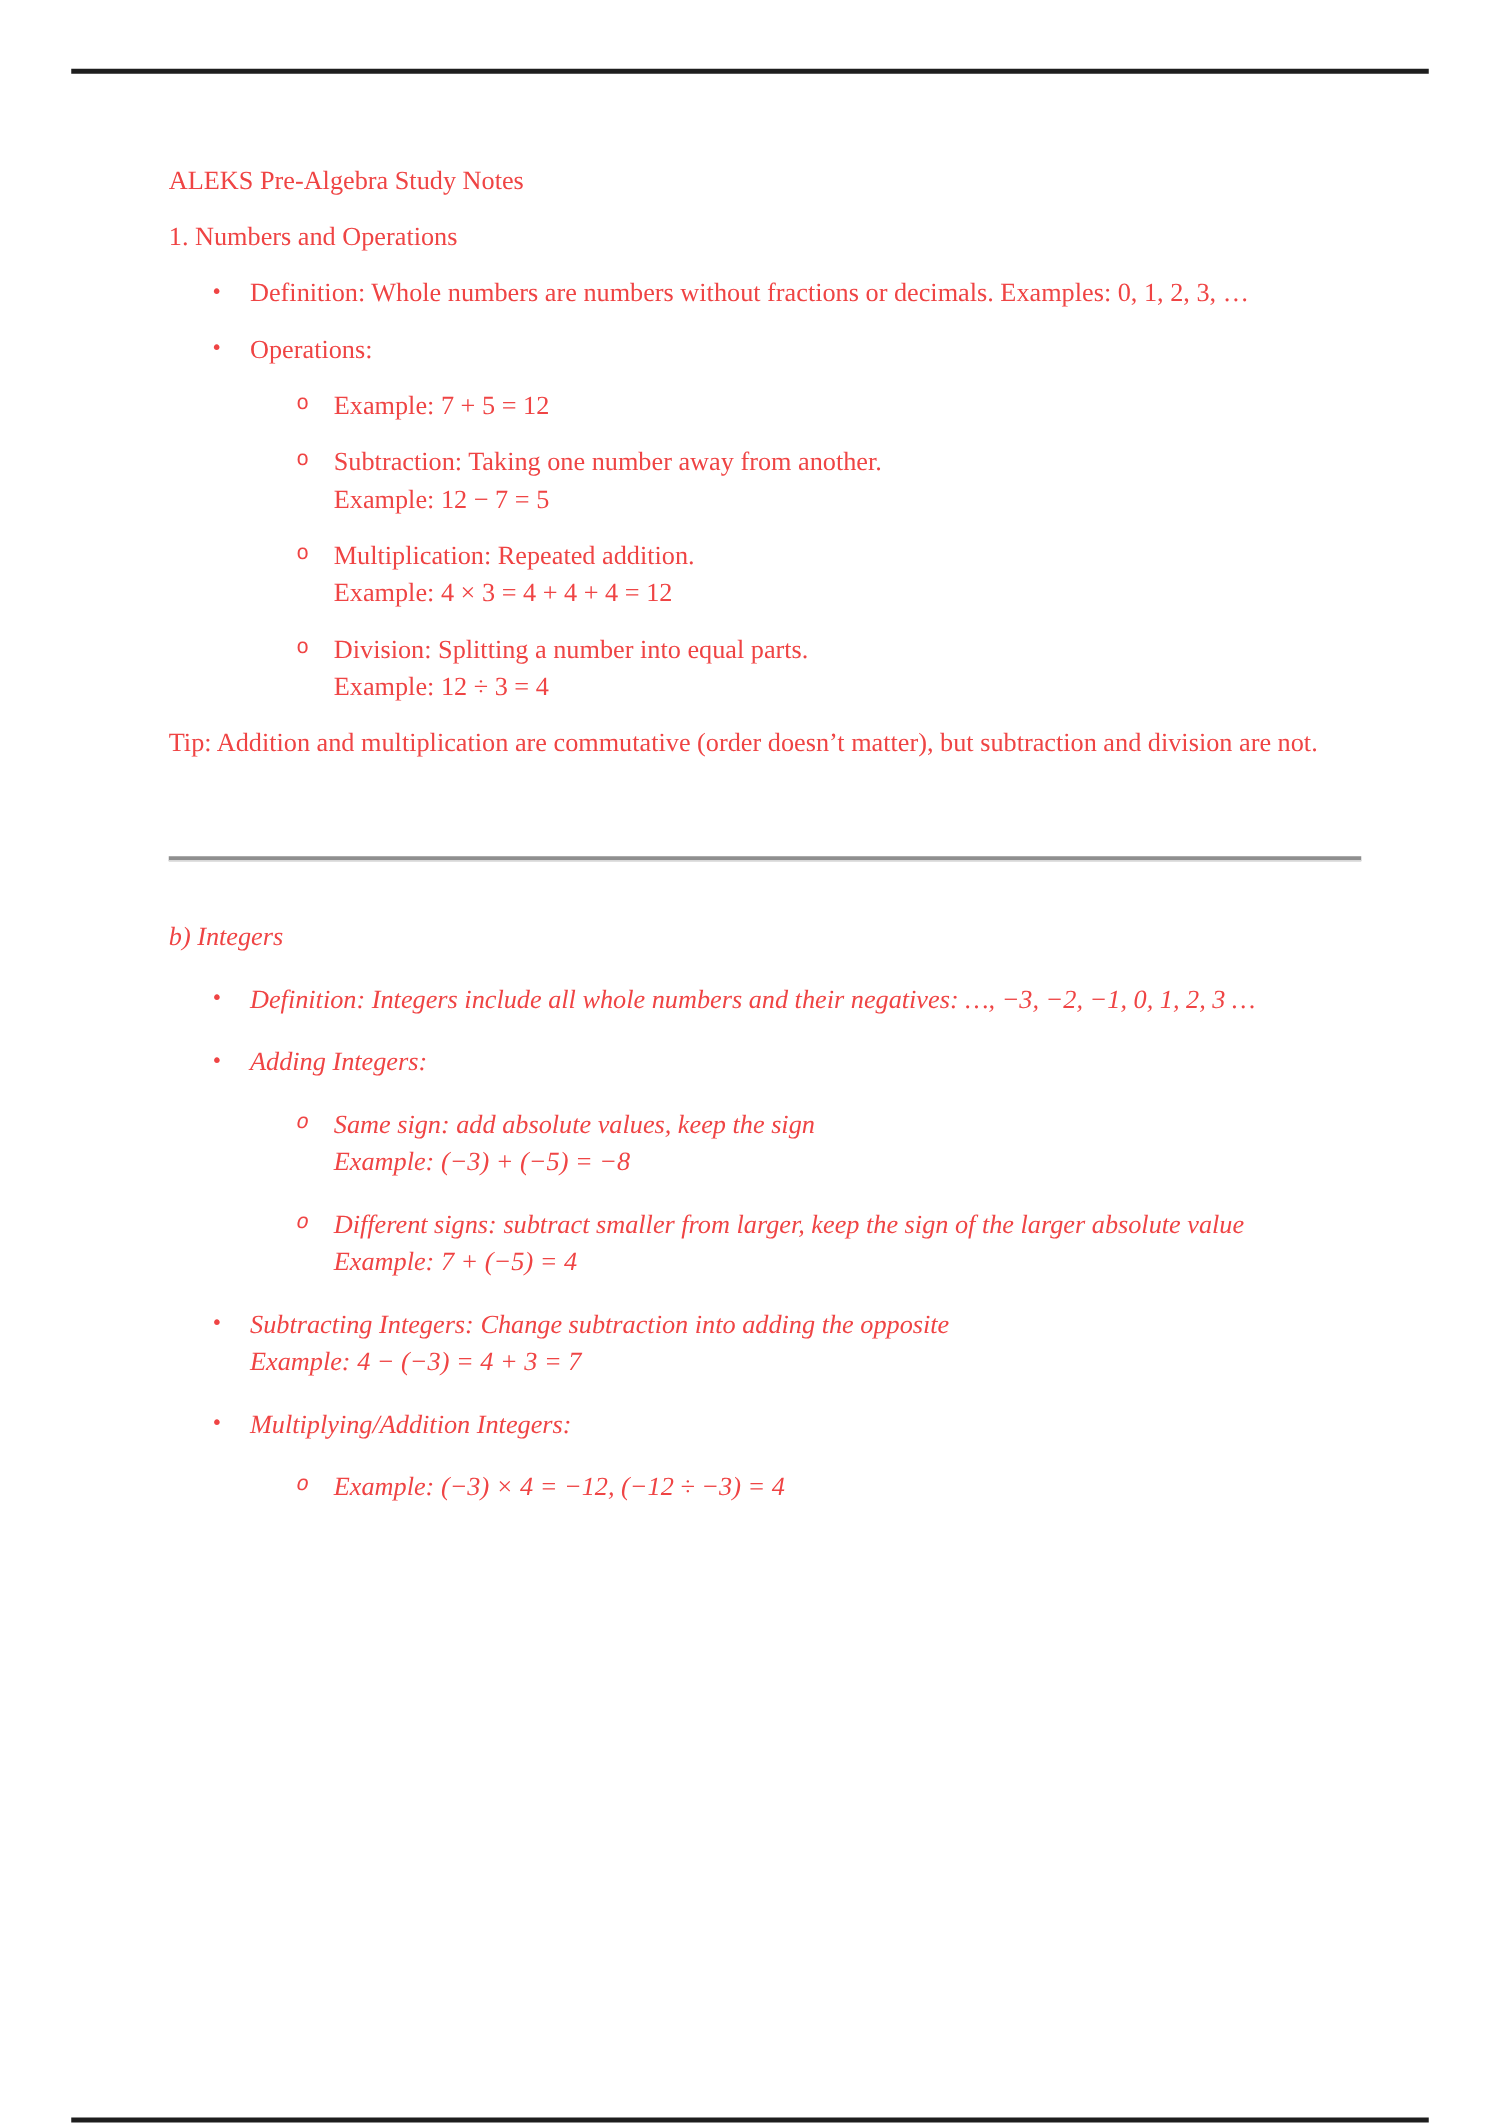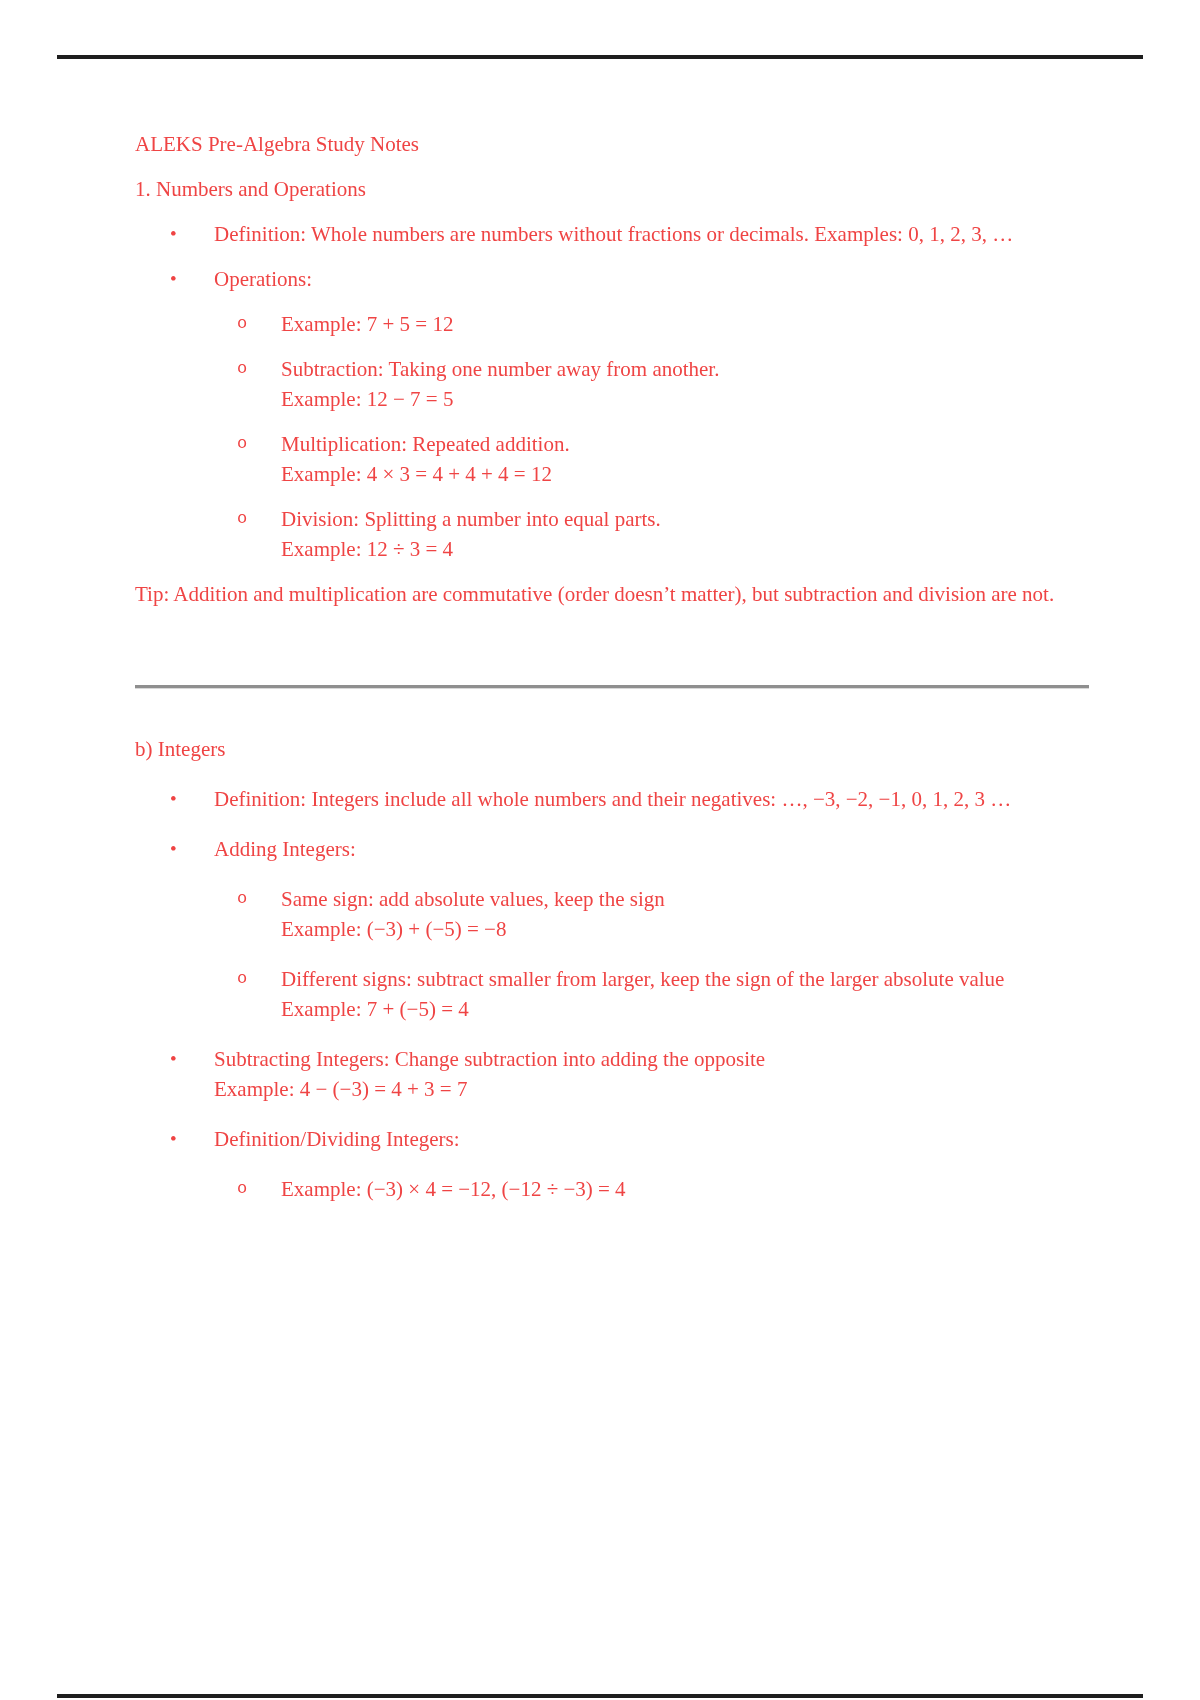--- a/index.html
+++ b/index.html
@@ -24,37 +24,37 @@
   .bottom-rule { top: 1694px; }
   .content {
     position: absolute;
     left: 135px;
     top: 129px;
     width: 930px;
     font-size: 21px;
     line-height: 30px;
   }
   .block { margin: 0 0 15px 0; }
-  .sec-b .block { margin-bottom: 20px; }
+  .sec-b .block { margin-bottom: 20px; font-style: italic; }
   .li1 { display: flex; }
   .li1 > .marker {
     flex: none;
     width: 65px;
     padding-left: 35px;
     box-sizing: border-box;
     font-size: 19px;
   }
   .li2 { display: flex; margin-left: 102px; }
   .li2 > .marker {
     flex: none;
     width: 30px;
     font-family: "Liberation Mono", "DejaVu Sans Mono", monospace;
     font-size: 17px;
   }
-  .item-body { flex: 1 1 auto; min-width: 0; margin-left: 14px; }
+  .item-body { flex: 1 1 auto; min-width: 0; }
   .divider {
     height: 3px;
     width: 954px;
     background: #8f8f8f;
     border-bottom: 1px solid #d8d8d8;
     margin: 76px 0 45px 0;
   }
 </style>
 </head>
 <body>
@@ -148,21 +148,21 @@
       <div class="block li1">
         <span class="marker">•</span>
         <div class="item-body">
           <div>Subtracting Integers: Change subtraction into adding the opposite</div>
           <div>Example: 4 − (−3) = 4 + 3 = 7</div>
         </div>
       </div>
 
       <div class="block li1">
         <span class="marker">•</span>
-        <div class="item-body">Definition/Dividing Integers:</div>
+        <div class="item-body">Multiplying/Addition Integers:</div>
       </div>
 
       <div class="block li2">
         <span class="marker">o</span>
         <div class="item-body">
           <div>Example: (−3) × 4 = −12, (−12 ÷ −3) = 4</div>
         </div>
       </div>
     </div>
 

